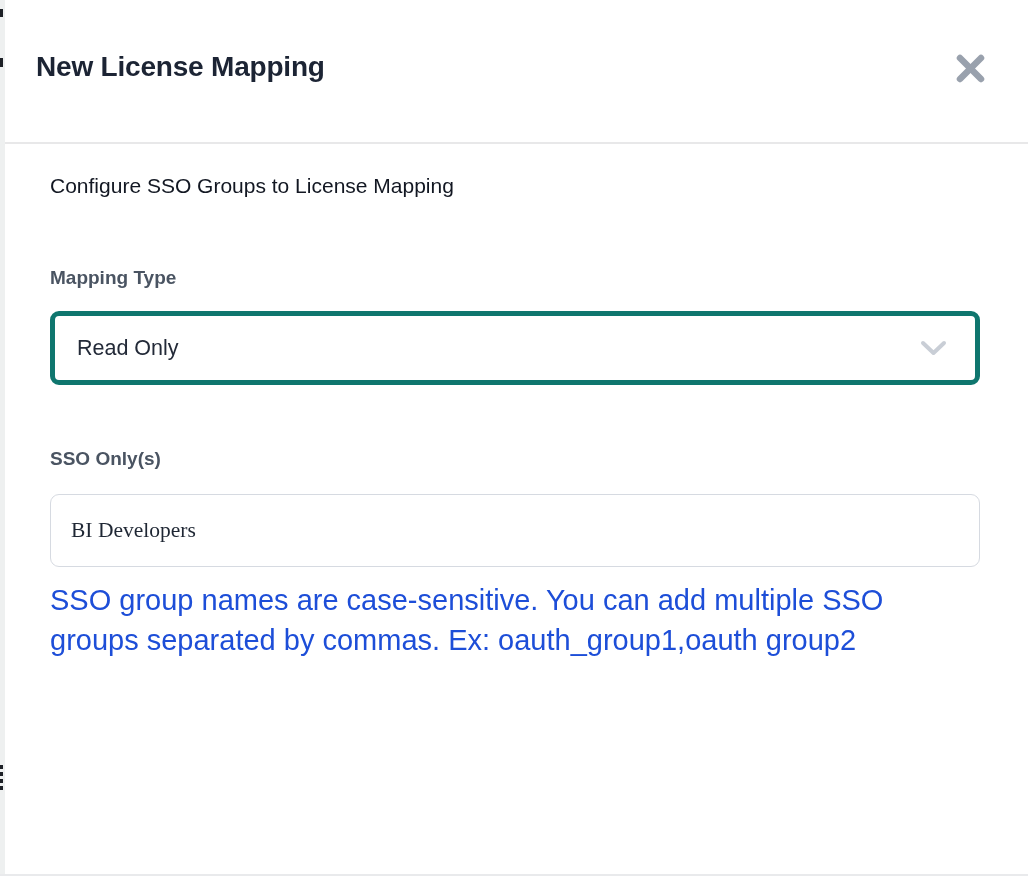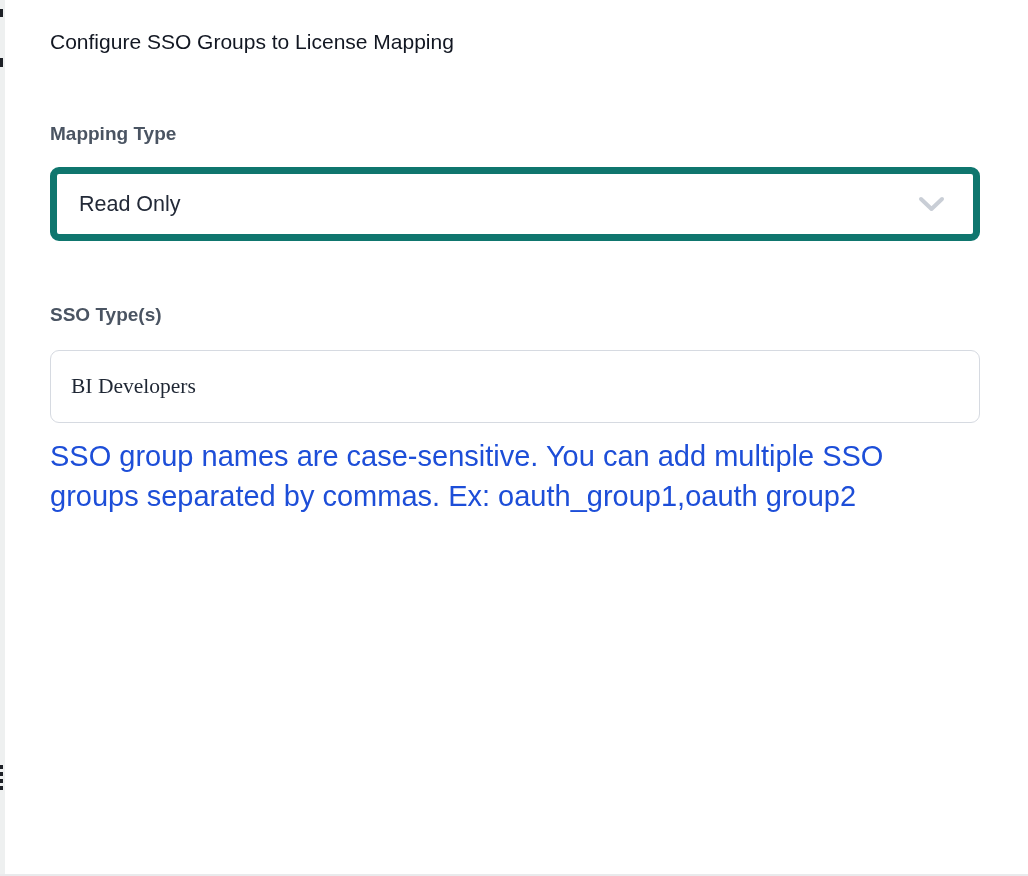--- a/index.html
+++ b/index.html
@@ -87,21 +87,21 @@
     font-weight: 700;
     color: #4a5462;
   }
 
   .field-label.second { margin-top: 62px; }
 
   .select-box {
     margin-top: 21px;
     width: 100%;
     height: 74px;
-    border: 7px solid #0f766e;
+    border: 5px solid #0f766e;
     border-radius: 9px;
     background: #ffffff;
     display: flex;
     align-items: center;
     justify-content: space-between;
     padding: 0 28px 0 22px;
     cursor: pointer;
   }
 
   .select-value {
@@ -141,33 +141,42 @@
     <div class="frag frag-a"></div>
     <div class="frag frag-b"></div>
     <div class="frag frag-c"></div>
     <div class="frag frag-d"></div>
     <div class="frag frag-e"></div>
     <div class="frag frag-f"></div>
   </div>
 
   <div class="modal">
 
+    <div class="modal-header">
+      <h1 class="modal-title">New License Mapping</h1>
+      <button class="close-btn" aria-label="Close">
+        <svg width="31" height="31" viewBox="0 0 31 31">
+          <line x1="5" y1="5" x2="26" y2="26" stroke="#99a1ad" stroke-width="6.5" stroke-linecap="round"></line>
+          <line x1="26" y1="5" x2="5" y2="26" stroke="#99a1ad" stroke-width="6.5" stroke-linecap="round"></line>
+        </svg>
+      </button>
+    </div>
 
     <div class="modal-body">
 
       <p class="subtitle">Configure SSO Groups to License Mapping</p>
 
       <label class="field-label">Mapping Type</label>
       <div class="select-box">
         <span class="select-value">Read Only</span>
         <svg width="27" height="17" viewBox="0 0 27 17">
           <polyline points="3,3 13.5,13 24,3" fill="none" stroke="#c9ced6" stroke-width="4" stroke-linecap="round" stroke-linejoin="round"></polyline>
         </svg>
       </div>
 
-      <label class="field-label second">SSO Type(s)</label>
+      <label class="field-label second">SSO Only(s)</label>
       <input class="text-input" type="text" value="BI Developers" style="">
       <p class="help-text">SSO group names are case-sensitive. You can add multiple SSO groups separated by commas. Ex: oauth_group1,oauth group2</p>
 
     </div>
 
   </div>
 </div>
 
 </body></html>

